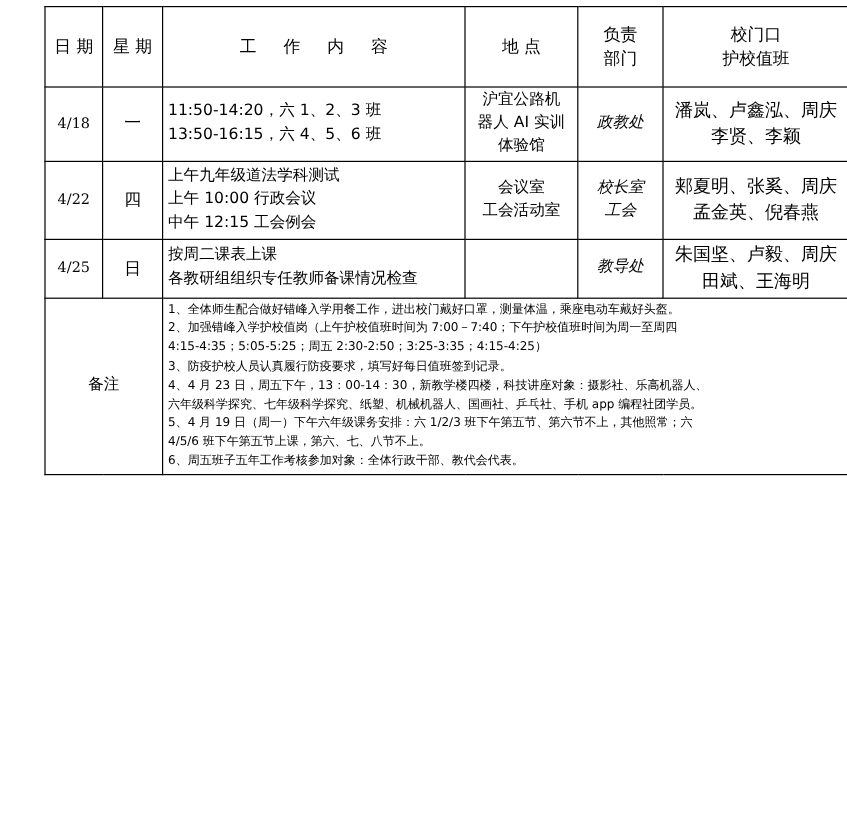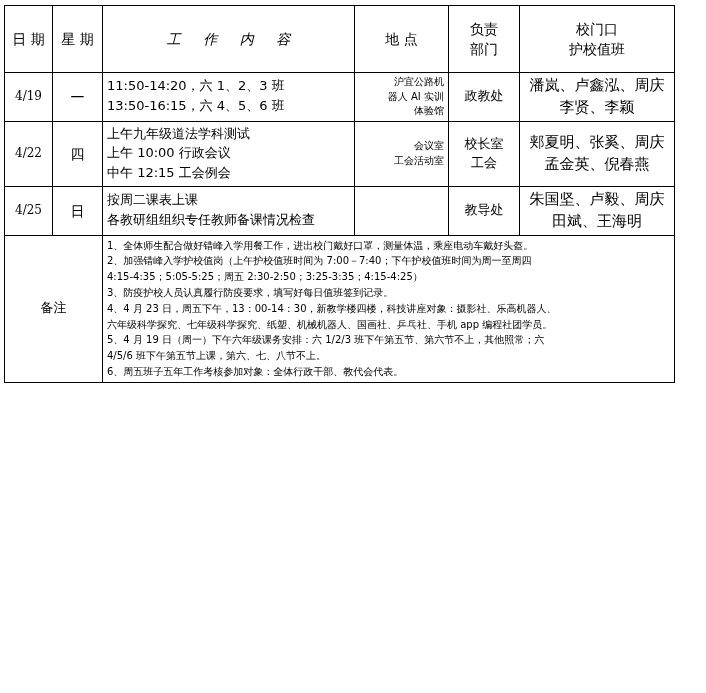--- a/index.html
+++ b/index.html
@@ -12,21 +12,21 @@
     height: 693px;
     font-family: "DejaVu Sans", "Liberation Sans", sans-serif;
     color: #000000;
     overflow: hidden;
   }
   #sheet {
     position: relative;
     width: 706px;
     height: 511px;
     box-sizing: border-box;
-    padding: 5px 16px 4px 4px;
+    padding: 5px 16px 4px 37px;
   }
   table.schedule {
     width: 670px;
     border-collapse: collapse;
     table-layout: fixed;
     font-size: 13px;
   }
   table.schedule td,
   table.schedule th {
     border: 1px solid #000000;
@@ -38,37 +38,37 @@
   
   col.c-date { width: 48px; }
   col.c-week { width: 50px; }
   col.c-content { width: 252px; }
   col.c-place { width: 94px; }
   col.c-dept { width: 71px; }
   col.c-duty { width: 155px; }
 
   
   tr.head-row td { height: 62px; text-align: center; font-size: 14px; }
-  td.h-spaced { letter-spacing: 9px; text-indent: 9px; font-style: italic; }
+  td.h-spaced { letter-spacing: 9px; text-indent: 9px; }
   td.h-two-line { line-height: 1.7; margin-left: 46px; }
 
   
   td.cell-date {
     text-align: center;
     font-size: 12px;
     font-family: "DejaVu Serif", "Liberation Serif", serif;
   }
   td.cell-week { text-align: center; font-size: 14px; }
   td.cell-content {
     text-align: left;
     padding-left: 8px;
     font-size: 13px;
   }
-  td.cell-place { text-align: right; font-size: 10px; }
-  td.cell-dept { text-align: center; font-size: 13px; }
+  td.cell-place { text-align: center; font-size: 13px; }
+  td.cell-dept { text-align: center; font-size: 13px; font-style: italic; }
   td.cell-duty { text-align: center; font-size: 15px; }
 
   td .ln { display: block; white-space: nowrap; }
   td.cell-content .ln { margin: 1px 0; }
   td.cell-place .ln,
   td.cell-dept .ln,
   td.cell-duty .ln { margin: 0; }
 
   
   td.remark-label {
@@ -109,21 +109,21 @@
           <td class="h-two-line">
             <span class="ln">负责</span>
             <span class="ln">部门</span>
           </td>
           <td class="h-two-line">
             <span class="ln">校门口</span>
             <span class="ln">护校值班</span>
           </td>
         </tr>
         <tr class="r-419">
-          <td class="cell-date">4/19</td>
+          <td class="cell-date">4/18</td>
           <td class="cell-week">一</td>
           <td class="cell-content">
             <span class="ln">11:50-14:20，六 1、2、3 班</span>
             <span class="ln">13:50-16:15，六 4、5、6 班</span>
           </td>
           <td class="cell-place">
             <span class="ln">沪宜公路机</span>
             <span class="ln">器人 AI 实训</span>
             <span class="ln">体验馆</span>
           </td>

